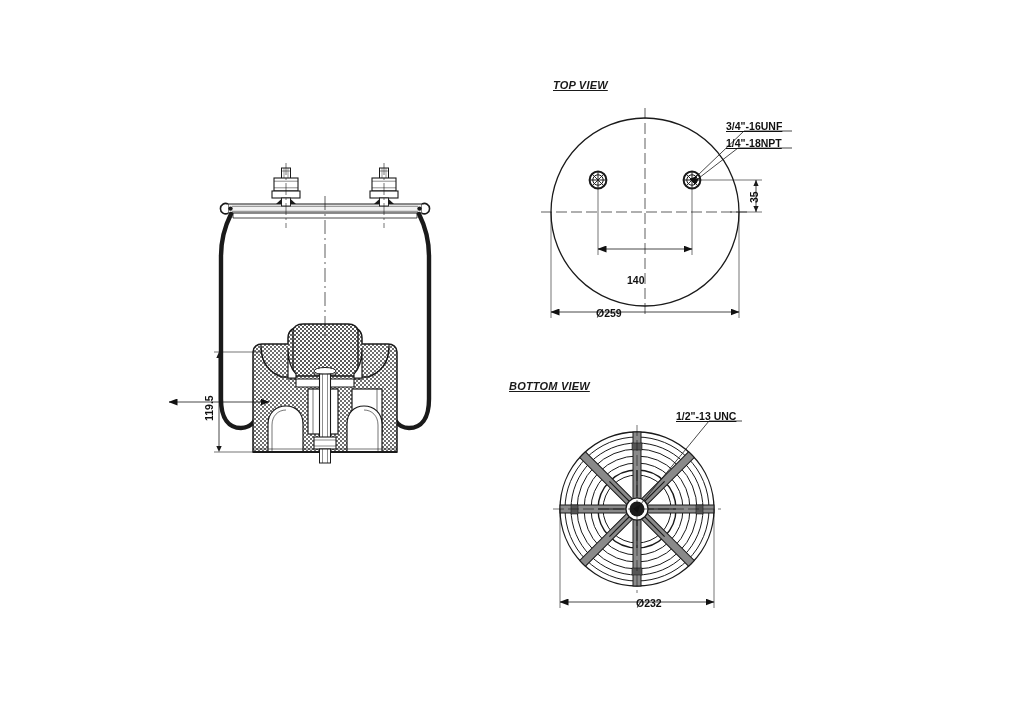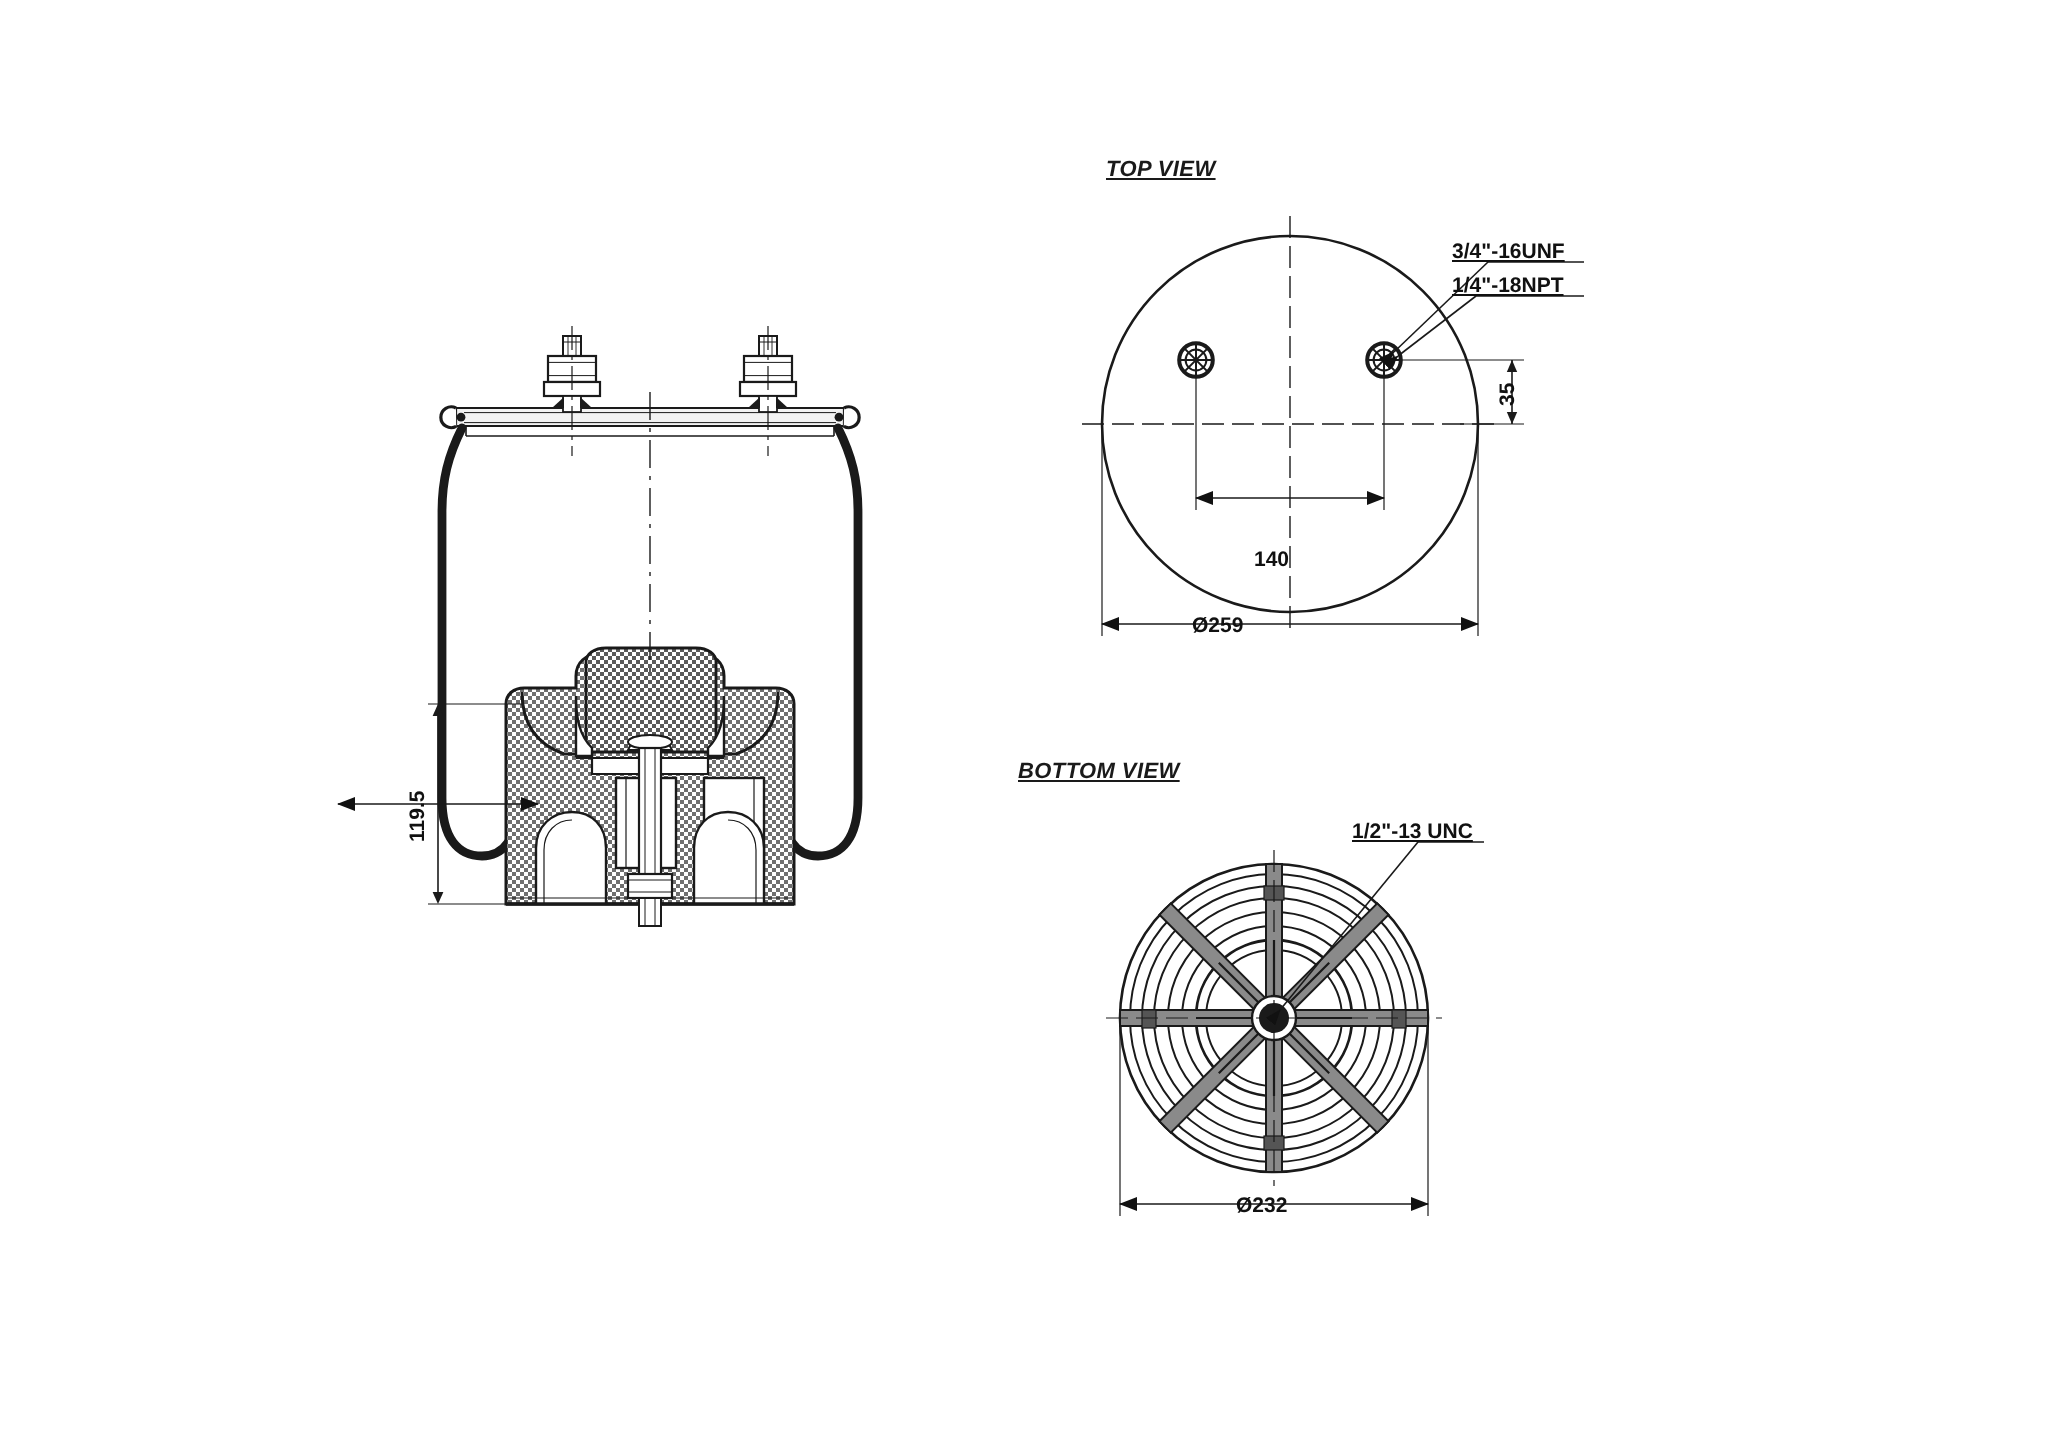--- a/index.html
+++ b/index.html
@@ -343,15 +343,15 @@
 <div class="note" style="left:726px;top:137px;">1/4"-18NPT</div>
 
 <div class="dim" style="left:627px;top:238px;margin-top:36px;">140</div>
 
 <div class="dim rot90" style="left:748px;top:203px;">35</div>
 
 <div class="dim" style="left:596px;top:307px;">Ø259</div>
 
 <div class="note" style="left:676px;top:410px;">1/2"-13 UNC</div>
 
-<div class="dim" style="left:618px;top:597px;">Ø232</div>
+<div class="dim" style="left:636px;top:597px;">Ø232</div>
 
 <div class="dim rot90" style="left:203px;top:421px;">119.5</div>
 
 </body></html>

